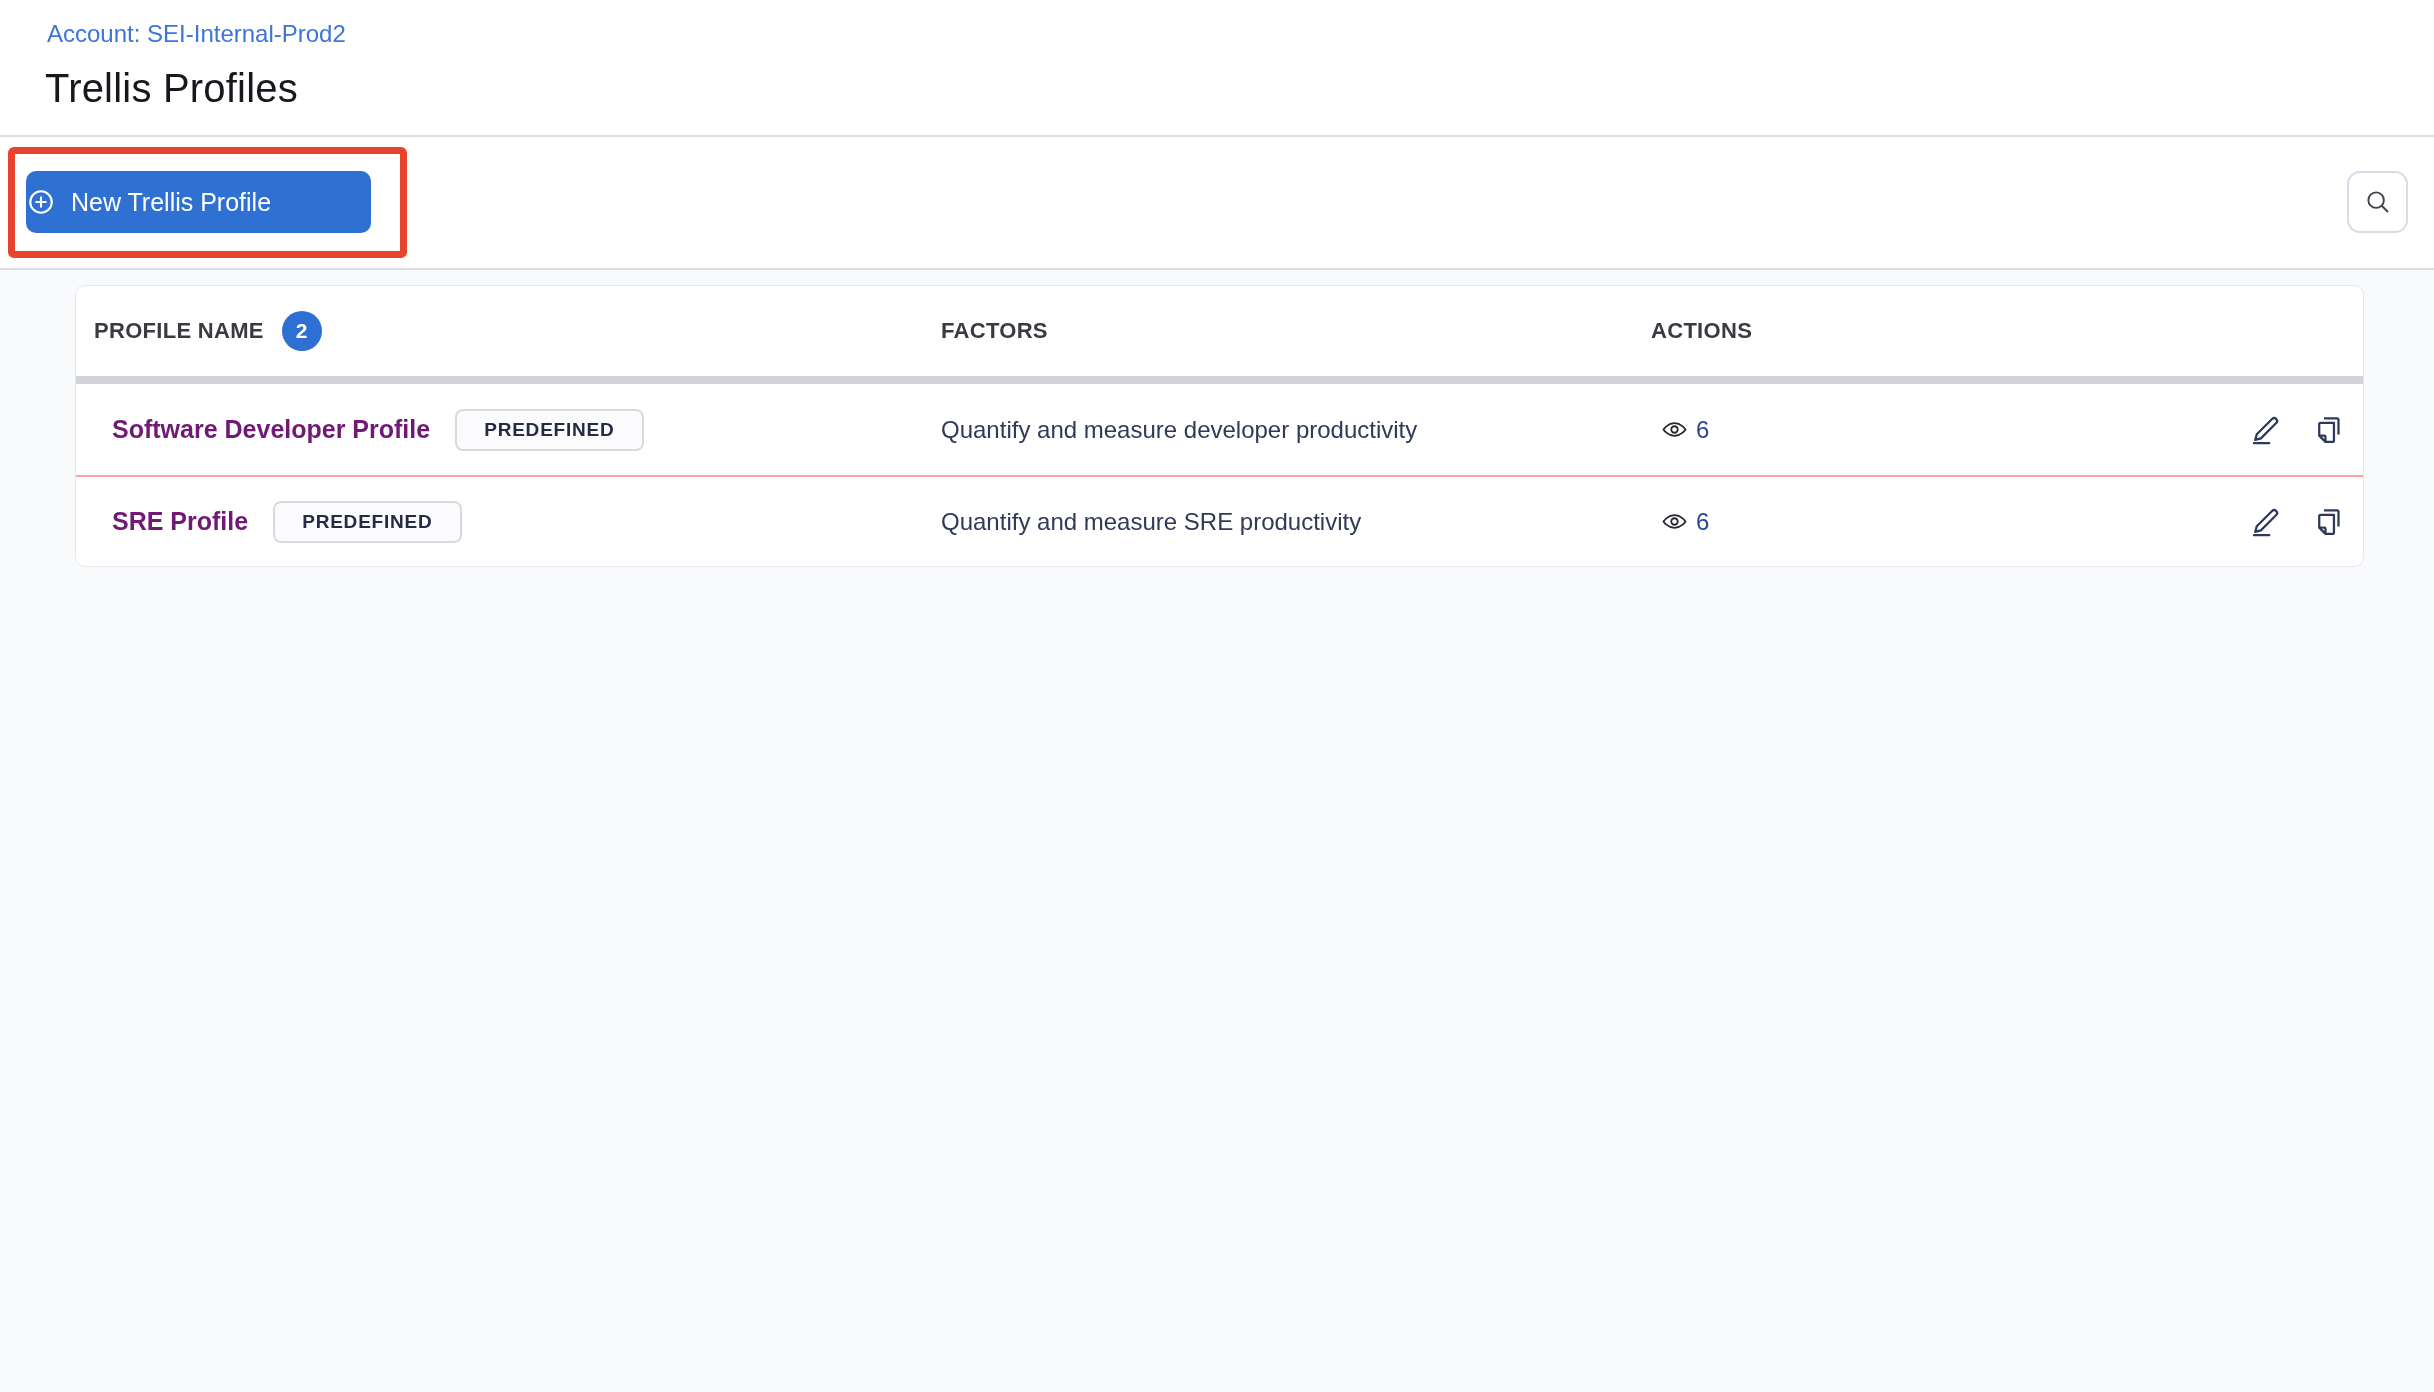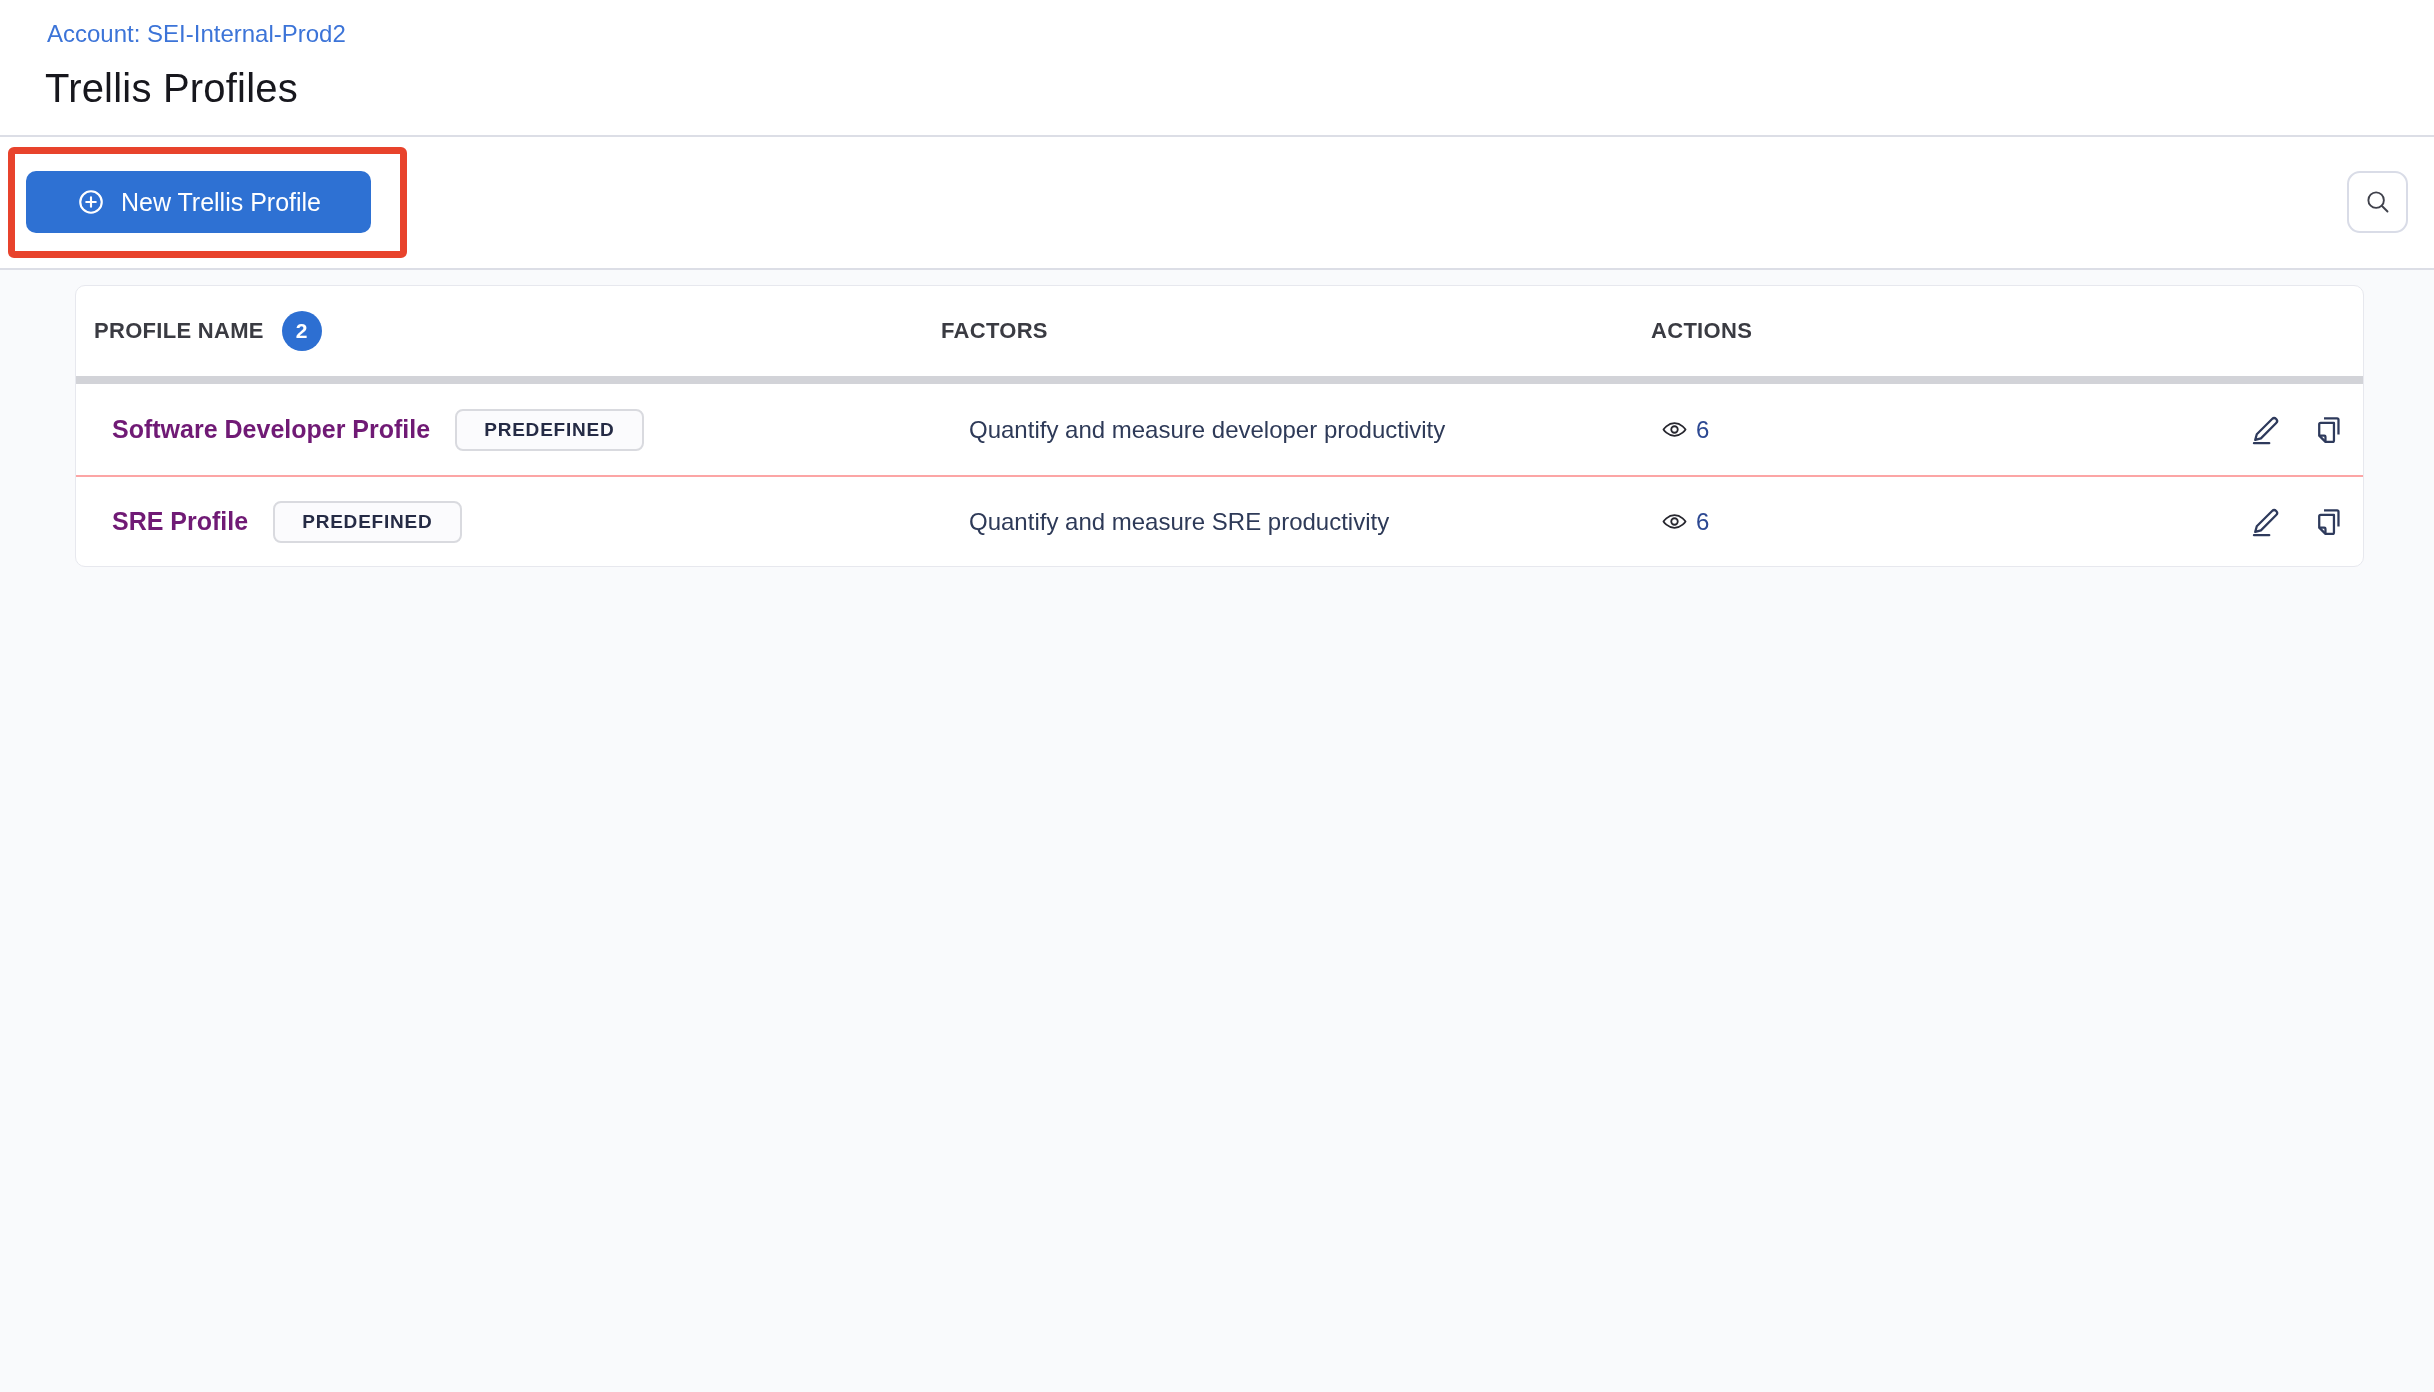--- a/index.html
+++ b/index.html
@@ -29,21 +29,21 @@
   .divider-2 { top: 268px; }
   
   .toolbar { position: absolute; left: 0; top: 137px; width: 2434px; height: 131px; background: #fff; }
   .annotation-box {
     position: absolute; left: 8px; top: 10px; width: 399px; height: 111px;
     border: 7px solid #e8432c; border-radius: 6px;
   }
   .new-profile-btn {
     position: absolute; left: 26px; top: 34px; width: 345px; height: 62px;
     background: #2e71d3; border: none; border-radius: 10px;
-    display: flex; align-items: center; justify-content: center; gap: 15px;
+    display: flex; align-items: center; justify-content: flex-start; gap: 15px;
     color: #ffffff; font-size: 25px; font-family: inherit; cursor: pointer;
   }
   .new-profile-btn svg { display: block; }
   .search-btn {
     position: absolute; left: 2347px; top: 34px; width: 61px; height: 62px;
     background: #ffffff; border: 2px solid #d9dce7; border-radius: 13px;
     display: flex; align-items: center; justify-content: center; cursor: pointer;
   }
   
   .page-body { position: absolute; left: 0; top: 270px; width: 2434px; height: 1122px; background: #f9fafc; }
@@ -66,21 +66,21 @@
   .thead-underline { height: 8px; background: #d2d3d8; }
   .trow { height: 91px; }
   .trow + .trow { border-top: 2px solid #fca5a5; }
   .cell-name { padding-left: 36px; display: flex; align-items: center; gap: 25px; }
   .profile-link { font-size: 25px; color: #701a75; text-decoration: none; cursor: pointer; white-space: nowrap; font-weight: bold; }
   .predefined-tag {
     font-size: 19px; font-weight: 600; color: #252b45; letter-spacing: 0.8px;
     border: 2px solid #d9dadf; background: #fbfbfd; border-radius: 8px;
     padding: 8px 27px; white-space: nowrap;
   }
-  .cell-desc { font-size: 24px; color: #2e3a58; margin-left: 28px; }
+  .cell-desc { font-size: 24px; color: #2e3a58; }
   .cell-factors { display: flex; align-items: center; gap: 8px; padding-left: 10px; }
   .factors-count { font-size: 24px; color: #2c4892; }
   .cell-actions { display: flex; align-items: center; gap: 22px; padding-left: 12px; }
   .icon-btn {
     width: 40px; height: 40px; background: none; border: none; cursor: pointer;
     display: flex; align-items: center; justify-content: center; padding: 0;
   }
 </style>
 </head>
 <body>

